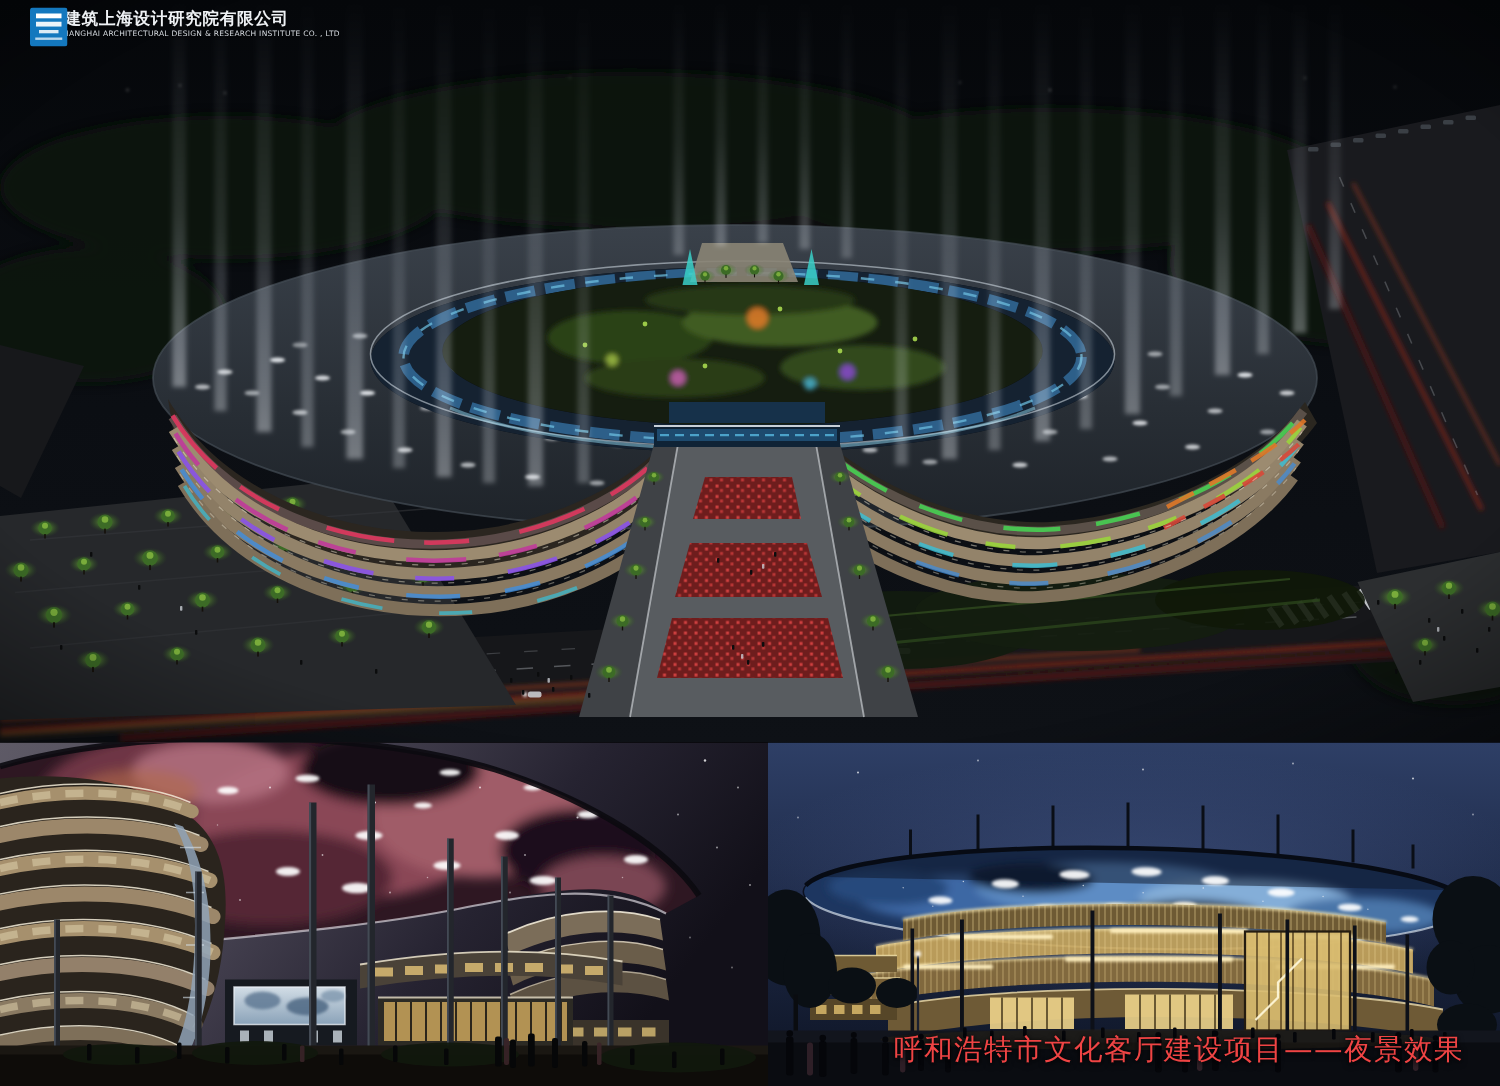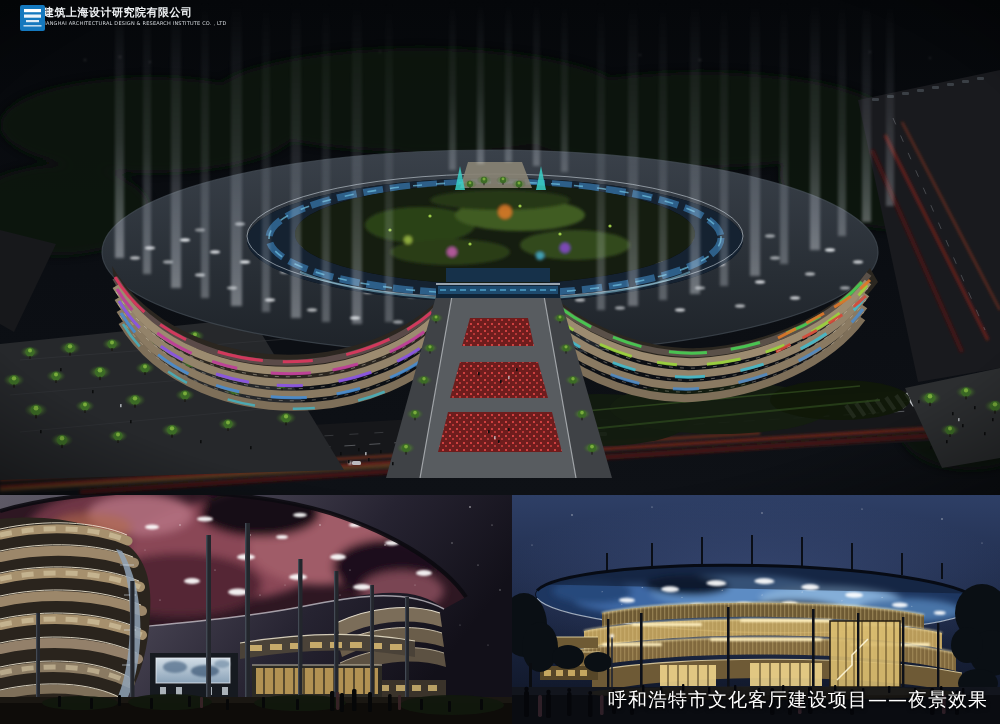--- a/index.html
+++ b/index.html
@@ -8,21 +8,21 @@
   .board svg{display:block;position:absolute;}
   #main-render{left:0;top:0;}
   #atrium-render{left:0;top:495px;}
   #exterior-render{left:512px;top:495px;}
   .logo{position:absolute;left:20px;top:5px;display:flex;align-items:flex-start;gap:4px;z-index:5;}
   .logo-txt{display:flex;flex-direction:column;padding-top:1px;}
   .cn{color:#eef1f4;font-size:11px;font-weight:bold;letter-spacing:0.5px;line-height:13px;
       text-shadow:0 1px 2px rgba(0,0,0,.8);white-space:nowrap;}
   .en{color:#d7dce1;font-size:5px;letter-spacing:0.2px;line-height:7px;margin-top:1px;
       white-space:nowrap;text-shadow:0 1px 1px rgba(0,0,0,.8);}
-  .caption{position:absolute;right:12px;top:687px;z-index:6;color:#ffffff;font-size:19px;
+  .caption{position:absolute;right:24px;top:687px;z-index:6;color:#ef4444;font-size:19px;
       letter-spacing:1px;font-weight:500;text-shadow:0 1px 4px rgba(0,0,0,.85),0 0 2px rgba(0,0,0,.7);
       white-space:nowrap;}
 </style>
 </head>
 <body>
 
 <div class="board">
 
 <svg id="main-render" width="1000" height="495" viewBox="0 0 1000 495">
   <defs>

